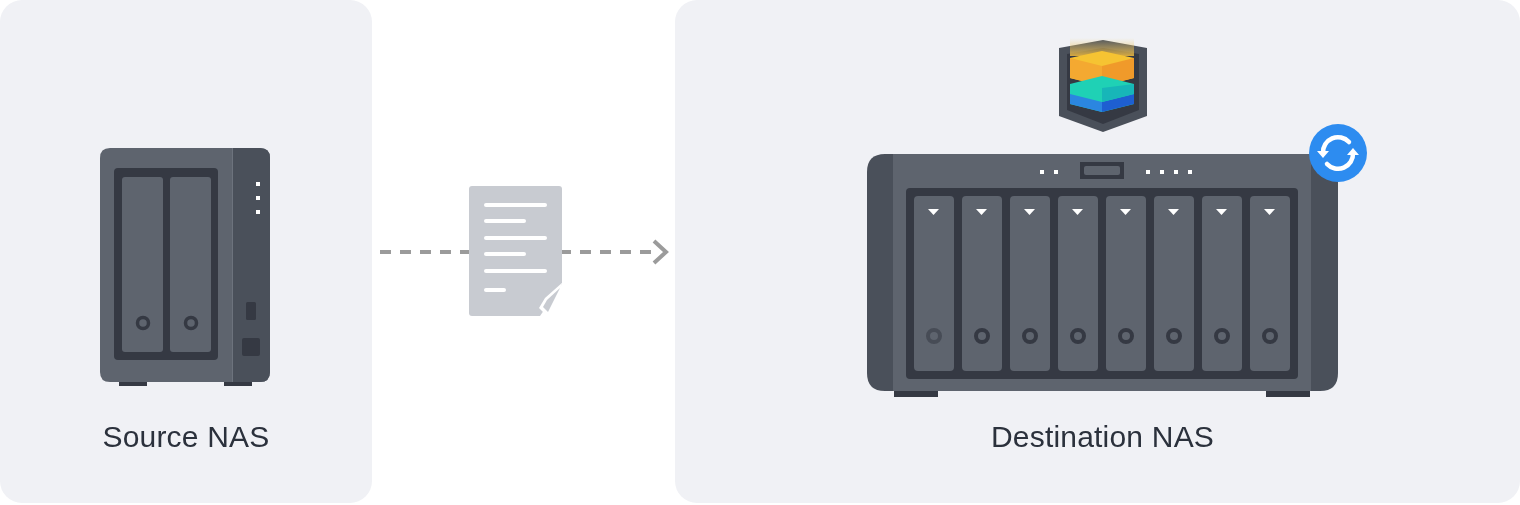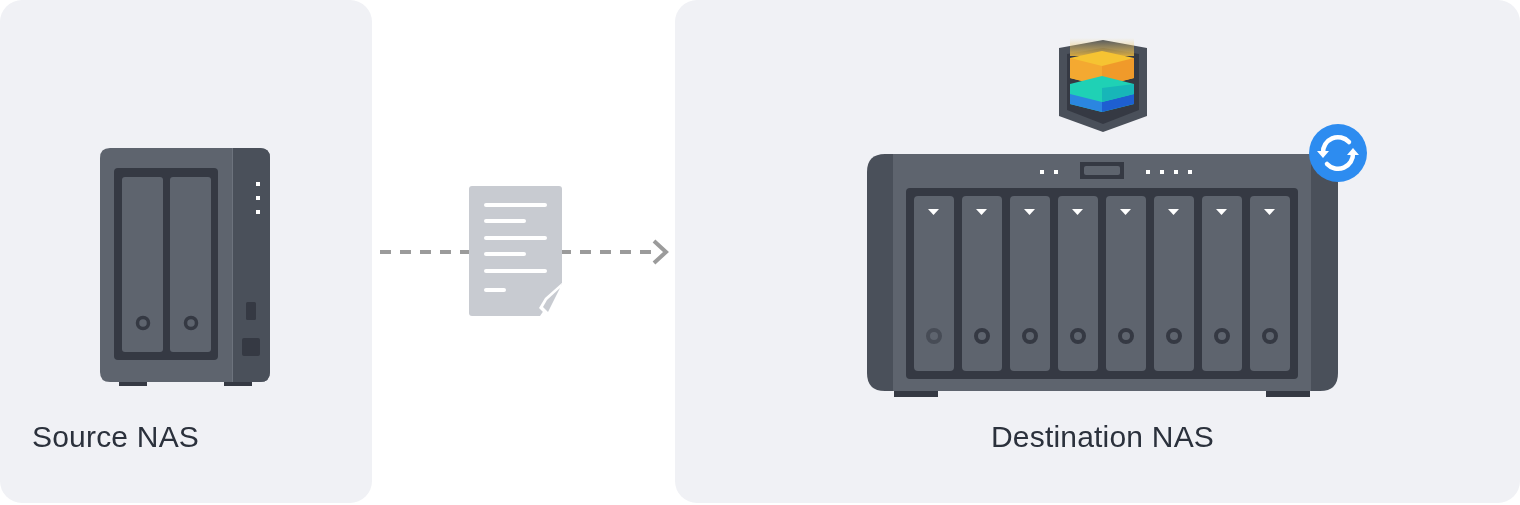--- a/index.html
+++ b/index.html
@@ -2,21 +2,21 @@
 <html><head>
 <meta charset="utf-8">
 <style>
   html, body { margin: 0; padding: 0; background: #ffffff; }
   body { width: 1520px; height: 505px; position: relative; overflow: hidden;
          font-family: "Liberation Sans", "DejaVu Sans", sans-serif; }
   .panel { position: absolute; background: #f0f1f5; border-radius: 22px; }
   #panel-source { left: 0; top: 0; width: 372px; height: 503px; border-top-left-radius: 22px; }
   #panel-dest { left: 675px; top: 0; width: 845px; height: 503px; }
   .label { position: absolute; font-size: 30px; color: #2b313c; letter-spacing: 0.2px; white-space: nowrap; }
-  #label-source { left: 0; width: 372px; top: 420px; margin-left: 32px; }
+  #label-source { left: 0; width: 372px; text-align: center; top: 420px; }
   #label-dest { left: 675px; width: 855px; text-align: center; top: 420px; }
   svg { position: absolute; overflow: visible; }
 </style>
 </head>
 <body>
 
 <div class="panel" id="panel-source"></div>
 
 <div class="panel" id="panel-dest"></div>
 

